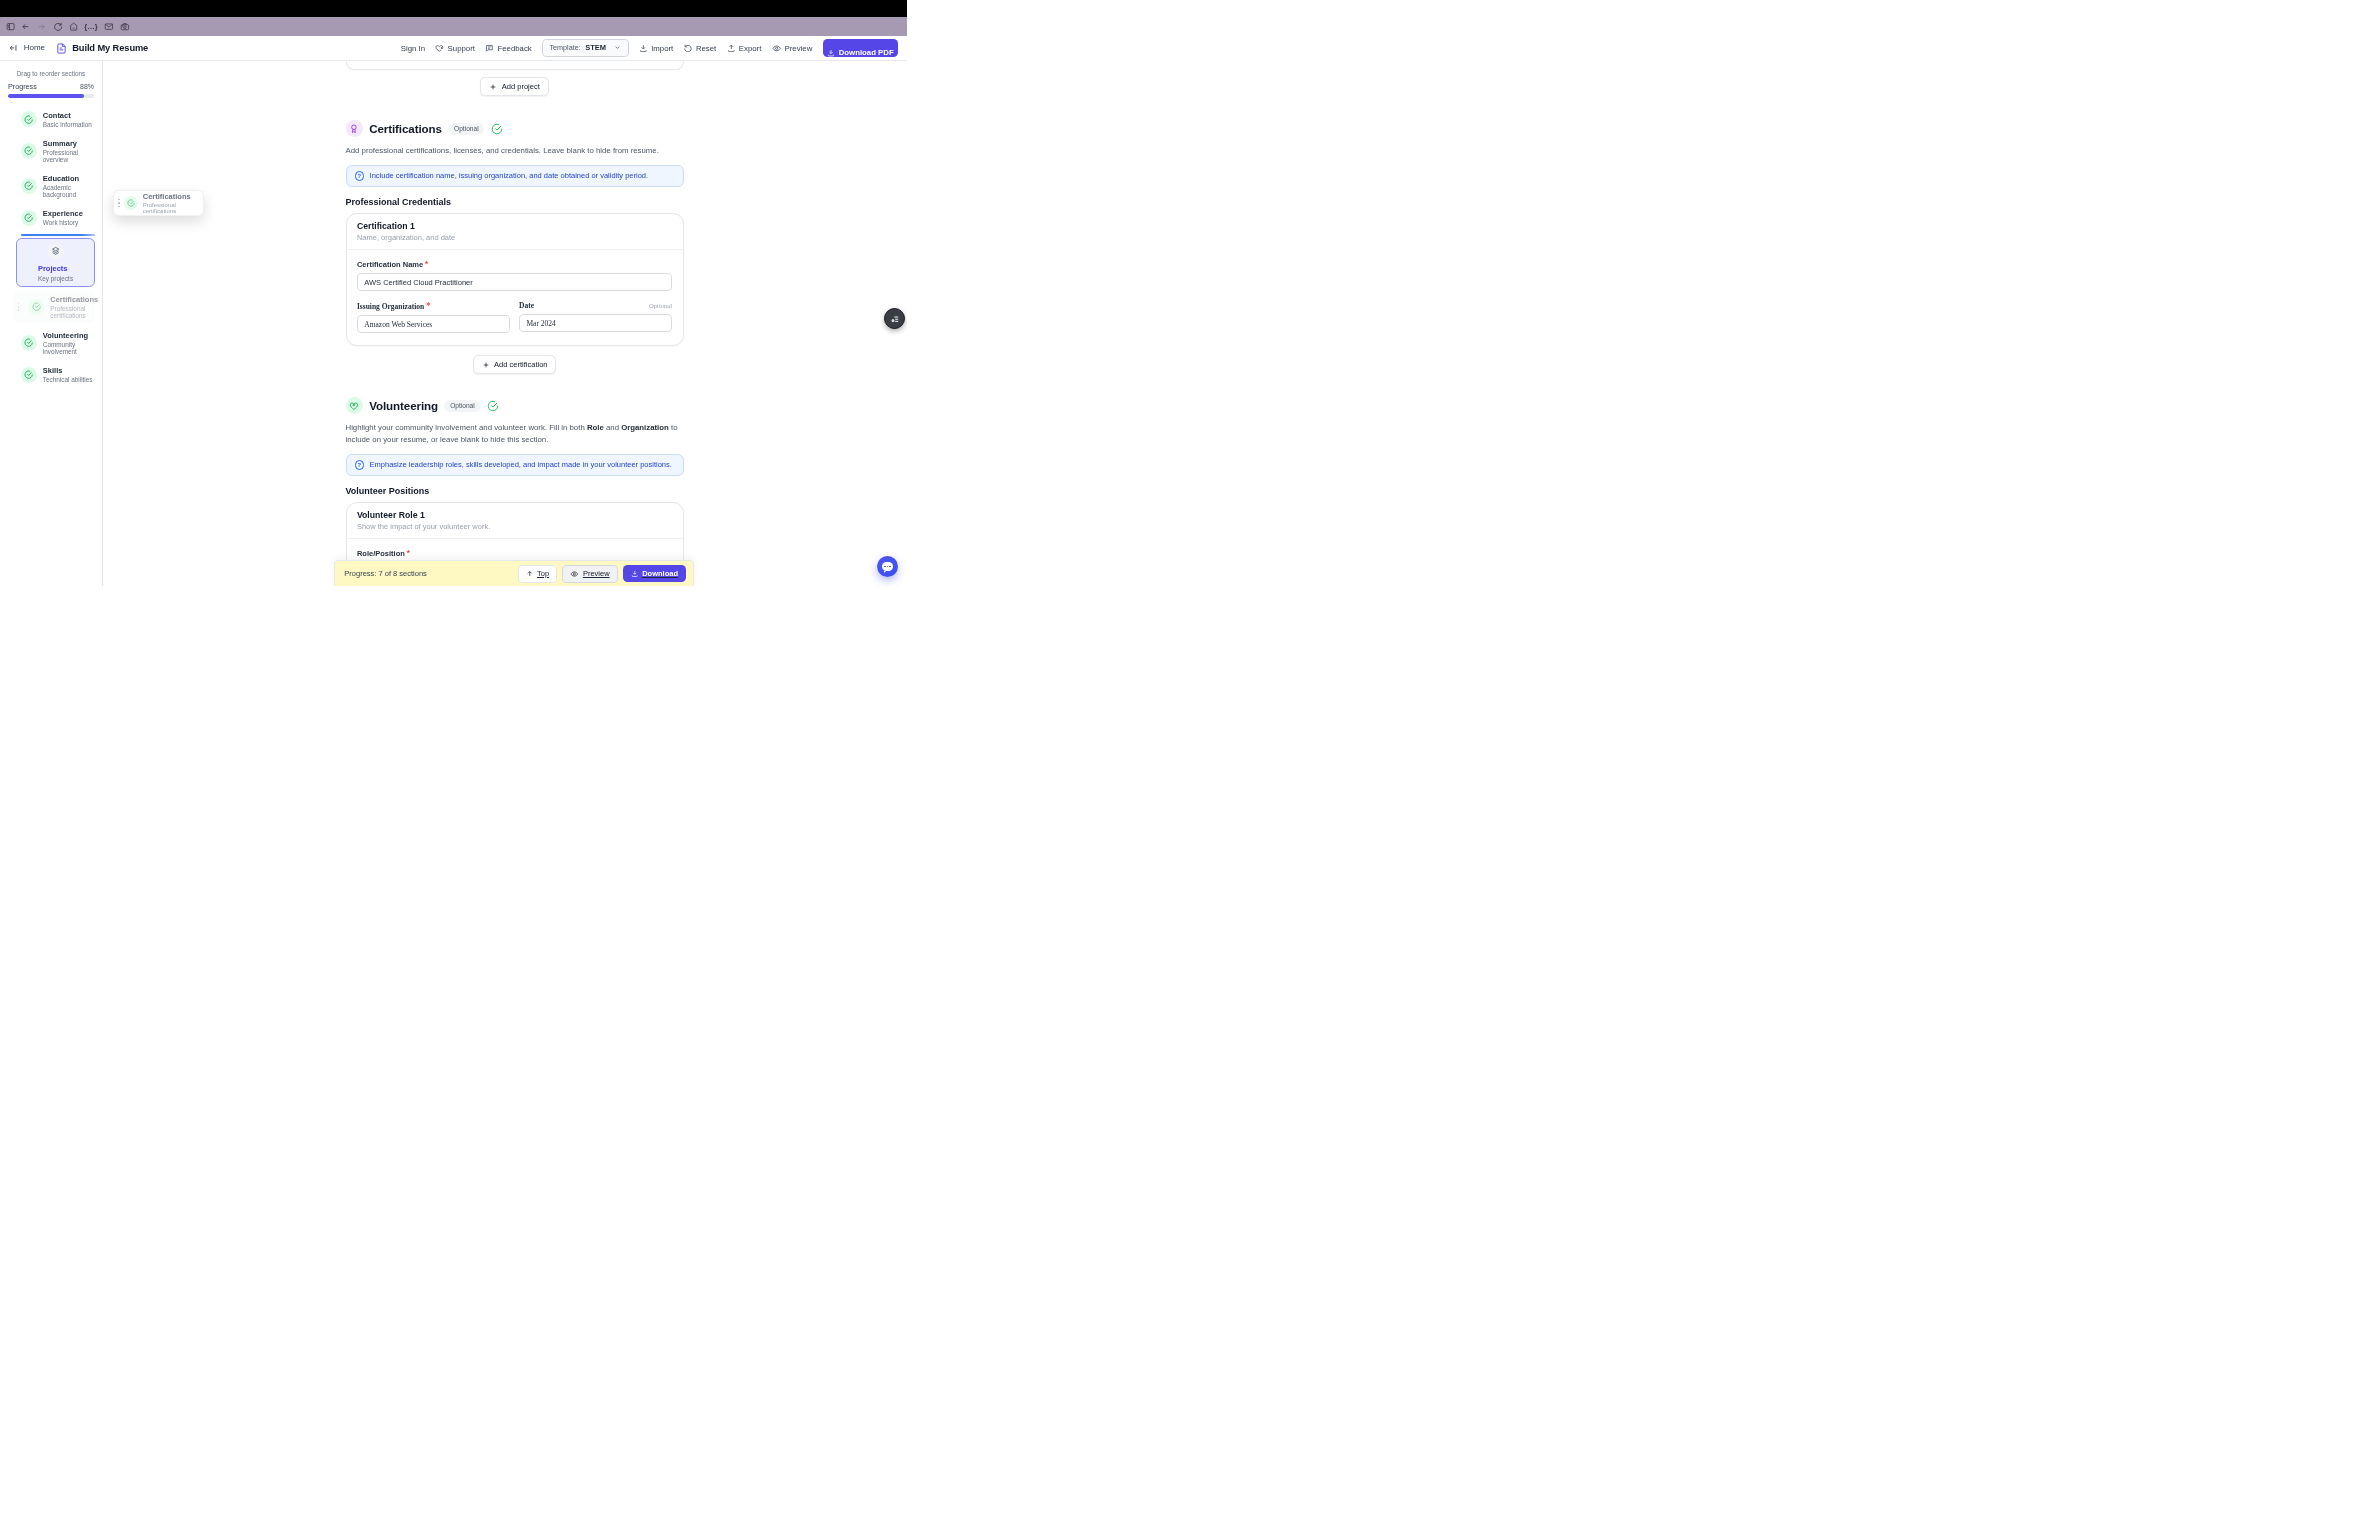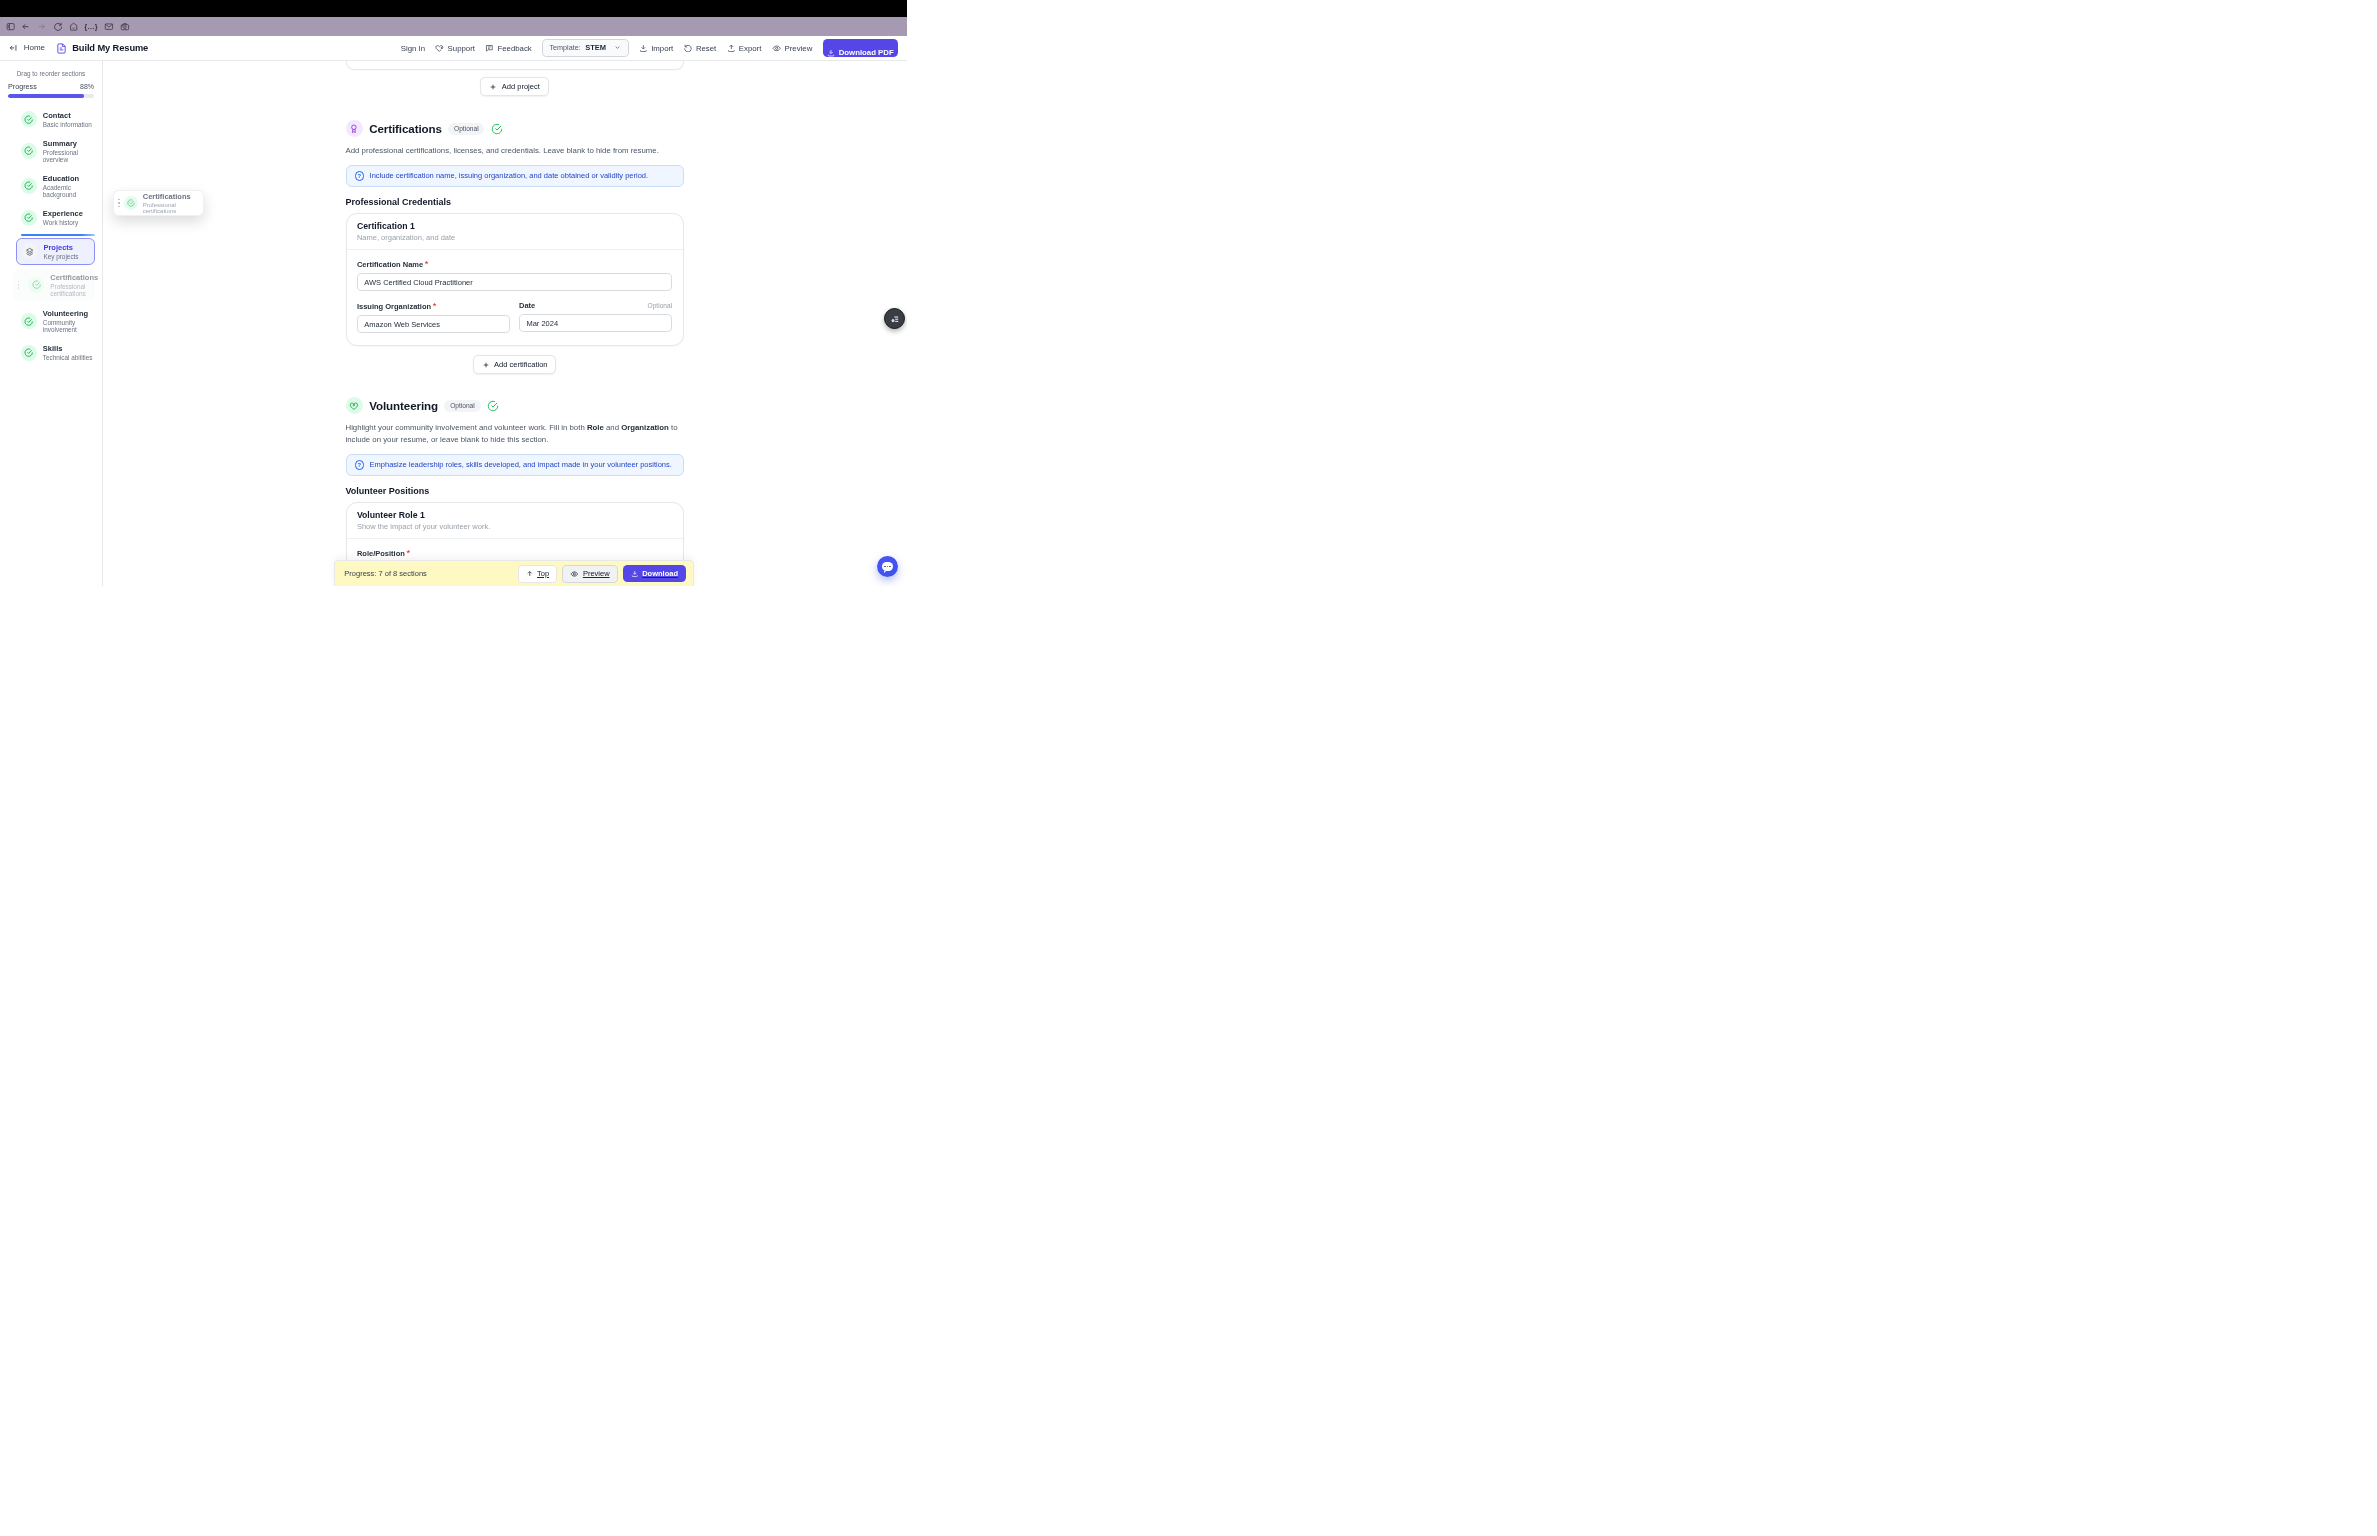--- a/index.html
+++ b/index.html
@@ -46,21 +46,21 @@
   .prog-val { font-size:7px; color:#4b5563; }
   .prog-track { margin-top:3.5px; height:3.5px; border-radius:1.7px; background:#e9eaee; overflow:hidden; }
   .prog-fill { height:3.5px; border-radius:1.7px; background:#5b54ee; }
   .sections { margin-top:9.8px; }
   .sec-item { display:flex; align-items:center; gap:5.8px; padding:2.9px 0 2.9px 21px; margin-bottom:5.2px; }
   .sec-icon { width:16px; height:16px; border-radius:50%; background:#dcfce7; color:#16a34a; display:flex; align-items:center; justify-content:center; flex:0 0 auto; }
   .sec-icon.gray { background:#f3f4f6; color:#4b5563; }
   .sec-title { font-size:7.5px; font-weight:600; color:#1f2937; }
   .sec-sub { font-size:6.4px; color:#6b7280; margin-top:1.2px; }
   .drop-line { height:1.7px; border-radius:1.2px; margin:1.2px 7.5px 1.7px 21px; background:linear-gradient(to right,#3b82f6 82%,#a7c8fb 100%); }
-  .sec-item.highlight { margin:0 7px 4px 16px; padding:4px 4.6px; border:0.9px solid #8a90f5; background:#eef1fd; border-radius:5.8px; }
+  .sec-item.highlight { margin:0 7px 4px 16px; padding:4px 4.6px; border:0.9px solid #8a90f5; background:#eef1fd; border-radius:5.8px;flex-direction:column; }
   .sec-item.highlight .sec-title { color:#4338e0; font-weight:700; }
   .sec-item.faded { margin:0 7.5px 5.2px 14px; padding:4px 4.6px 4px 3.5px; background:#f9fafb; border-radius:4.6px; opacity:0.5; }
   .grip { display:flex; flex-direction:column; gap:1.7px; margin-right:3.5px; }
   .grip i { width:1.7px; height:1.7px; border-radius:50%; background:#b6bcc6; }
 
   
   .drag-card { position:absolute; left:113px; top:190px; width:91px; height:26px; background:rgba(255,255,255,0.72); border:0.6px solid rgba(0,0,0,0.06); border-radius:5.8px; box-shadow:0 5.8px 14px rgba(0,0,0,0.14); display:flex; align-items:center; padding:0 4.6px 0 4px; z-index:30; }
   .drag-card .sec-icon { width:14.5px; height:14.5px; opacity:.75; }
   .drag-card .t { font-size:7.5px; font-weight:600; color:#6b7280; }
   .drag-card .s { font-size:6px; color:#9ca3af; margin-top:0.6px; }
@@ -84,21 +84,21 @@
   .infobox p { font-size:7.5px; color:#2446c7; }
   .group-h3 { margin-top:10.4px; font-size:9px; font-weight:600; color:#111827; }
   .card { margin-top:5.8px; border:0.6px solid #e5e7eb; border-radius:11px; background:#fff; box-shadow:0 0.6px 1.2px rgba(0,0,0,0.03); }
   .card-head { padding:7.5px 10.4px 7px; border-bottom:0.6px solid #eef0f2; }
   .card-title { font-size:8.7px; font-weight:700; color:#111827; }
   .card-sub { font-size:7.5px; color:#9aa1ab; margin-top:1.7px; }
   .card-body { padding:9.3px 10.4px 11.6px; }
   .f-label { font-size:7.5px; font-weight:600; color:#27303c; }
   .req { color:#dc2626; margin-left:1.7px; }
   .f-input { display:block; width:100%; margin-top:4px; height:18px; border:0.6px solid #d7dadf; border-radius:4.6px; padding:0 6.4px; font-size:7.5px; color:#1f2937; font-family:inherit; background:#fff; outline:none; }
-  .two-col { display:grid; grid-template-columns:1fr 1fr; gap:9px; margin-top:9.8px; }
+  .two-col { display:grid; grid-template-columns:1fr 1fr; gap:9px; margin-top:9.8px;font-family:Liberation Serif, serif; }
   .label-row { display:flex; align-items:baseline; justify-content:space-between; }
   .opt-small { font-size:6.6px; color:#9aa1ab; }
   .mt16 { margin-top:9.3px; }
 
   
   .footerbar { position:absolute; left:334px; top:560px; width:360px; height:26px; background:#fef9c3; border:0.6px solid #e7e8ea; border-bottom:none; border-radius:4.6px 4.6px 0 0; box-shadow:0 -2.3px 7px rgba(0,0,0,0.05); display:flex; align-items:center; padding:0 7px 0 9.3px; z-index:20; }
   .foot-text { font-size:7.5px; color:#374151; }
   .foot-btns { margin-left:auto; display:flex; align-items:center; gap:4.6px;text-decoration:underline; }
   .btn-top { display:inline-flex; align-items:center; gap:3.5px; background:#fff; border:0.6px solid #e3e5e8; border-radius:4.6px; padding:3.5px 7px; font-size:7.5px; font-weight:500; color:#111827; cursor:pointer; font-family:inherit; }
   .btn-preview { display:inline-flex; align-items:center; gap:4px; background:#f1f2f4; border:0.6px solid #d3d6da; border-radius:4.6px; padding:3.5px 7.5px; font-size:7.5px; font-weight:500; color:#111827; cursor:pointer; font-family:inherit; }

